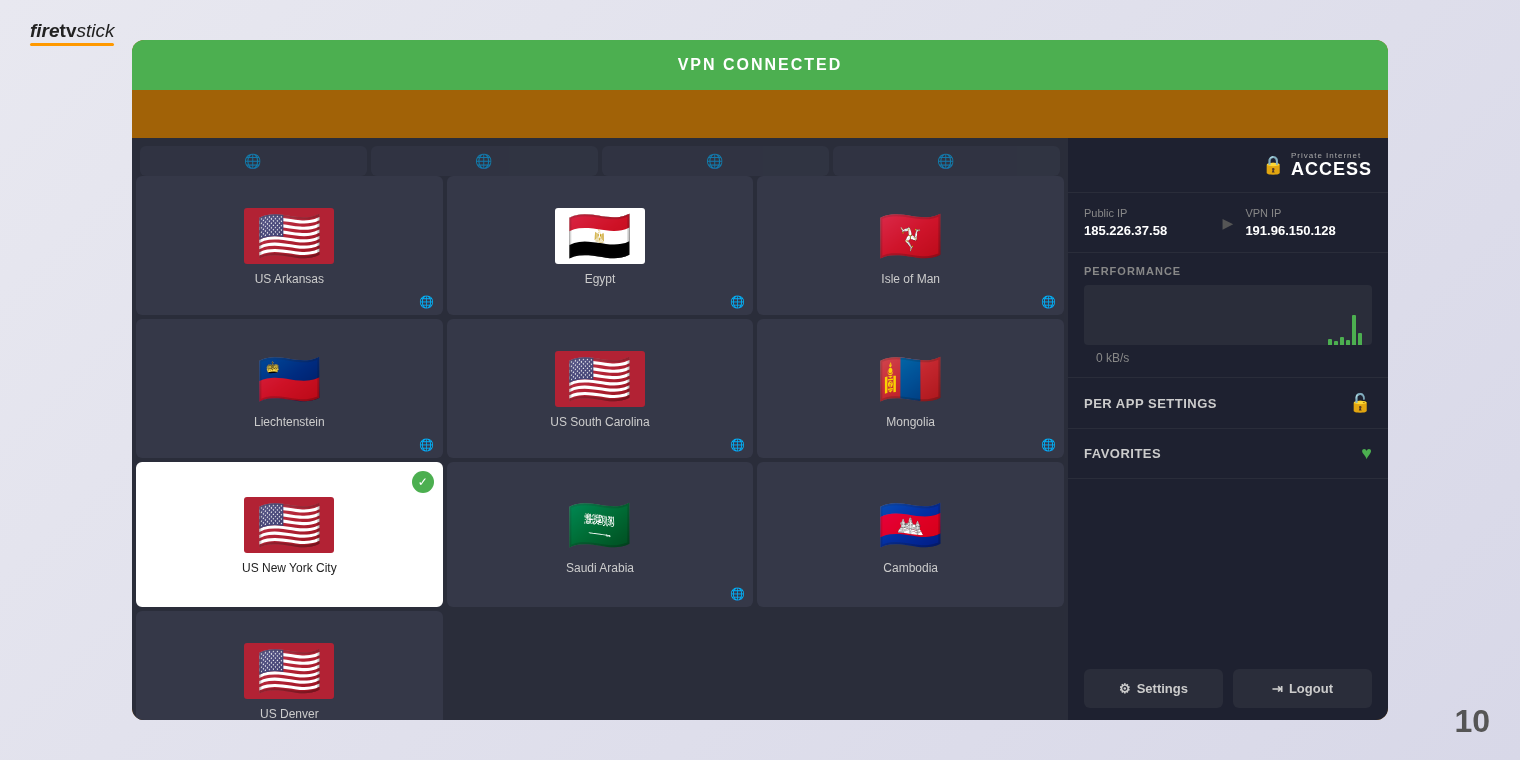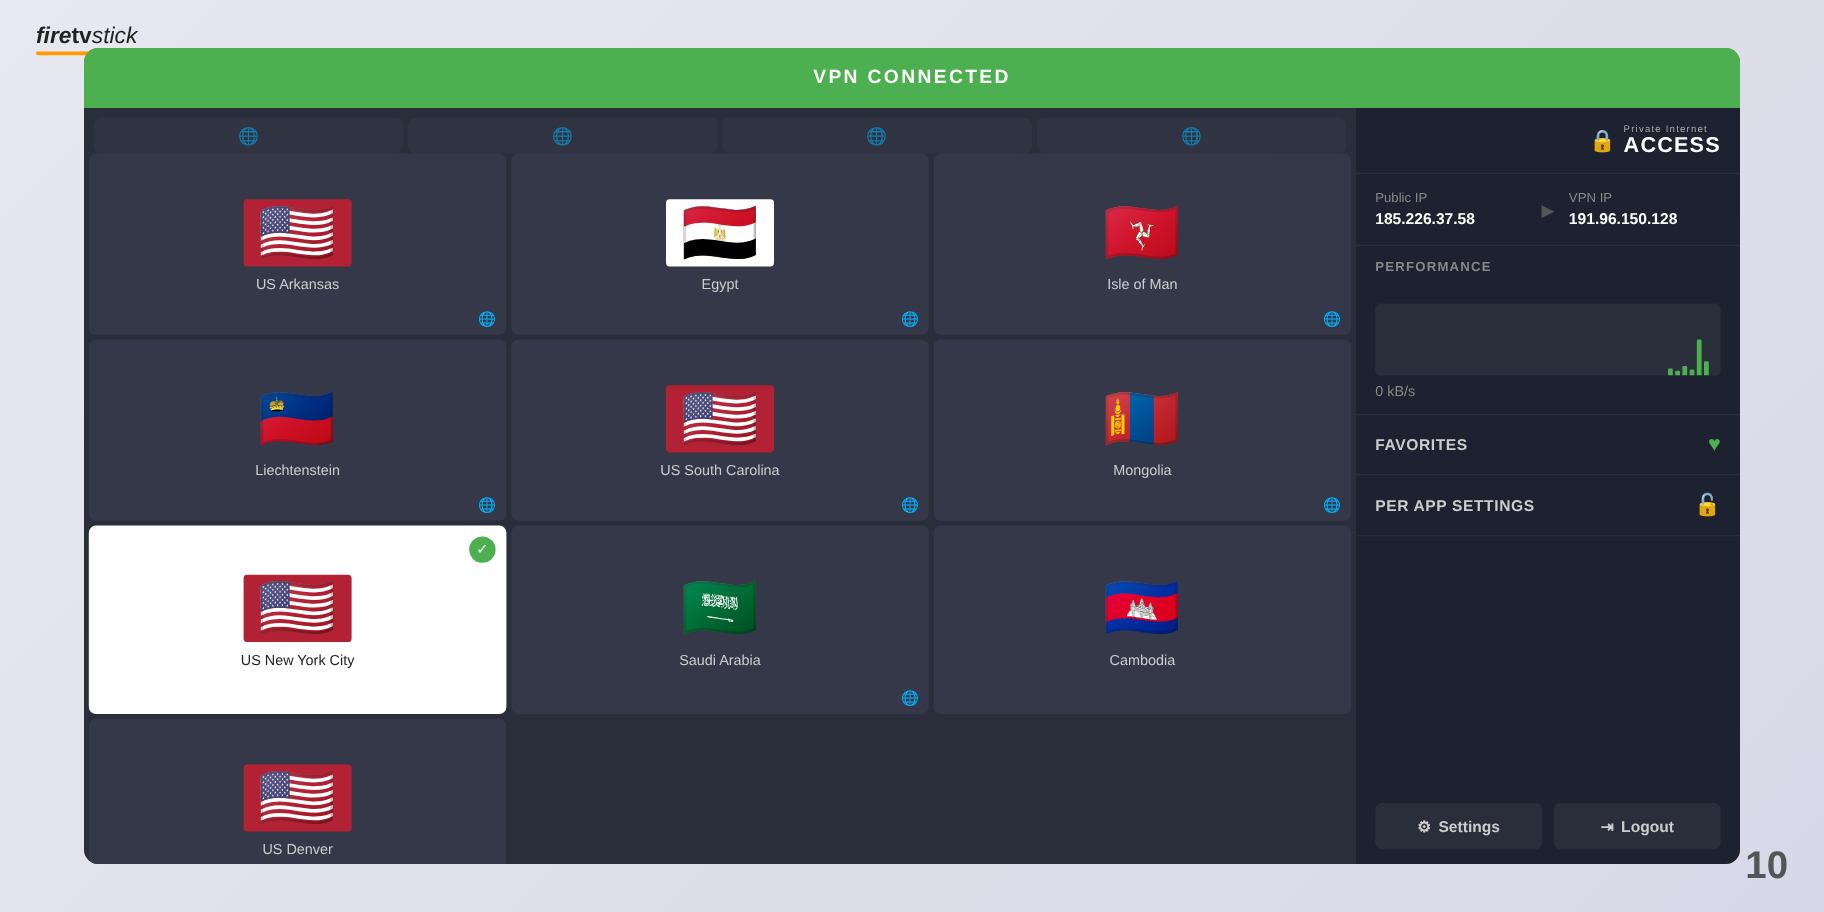--- a/index.html
+++ b/index.html
@@ -7,28 +7,29 @@
       width: 1520px;
       height: 760px;
       background: linear-gradient(135deg, #e8e8f0 0%, #d8d8e8 100%);
       display: flex;
       align-items: center;
       justify-content: center;
       font-family: 'Arial', sans-serif;
       overflow: hidden;
     }
     .screen {
-      width: 1380px;
+      width: 1256px;
       height: 680px;
       background: #a16207;
       border-radius: 12px;
       display: flex;
       flex-direction: column;
       overflow: hidden;
       position: relative;
+      gap: 48px;
     }
     
     .top-bar {
       height: 50px;
       background: #4caf50;
       display: flex;
       align-items: center;
       justify-content: center;
       color: white;
       font-size: 16px;
@@ -172,21 +173,21 @@
       font-size: 14px;
     }
     .perf-section {
       padding: 12px 16px;
       border-bottom: 1px solid #2a2d3a;
     }
     .section-title {
       font-size: 11px;
       color: #888;
       letter-spacing: 1px;
-      margin-bottom: 24px;
+      margin-bottom: 8px;
       font-weight: 700;
     }
     .perf-graph {
       background: #2a2d3a;
       height: 60px;
       border-radius: 4px;
       position: relative;
       overflow: hidden;
     }
     .perf-bars {
@@ -199,20 +200,21 @@
     }
     .perf-bar {
       width: 4px;
       background: #4caf50;
       border-radius: 1px 1px 0 0;
     }
     .perf-kb {
       font-size: 12px;
       color: #888;
       margin-top: 6px;
+      margin-left: 12px;
     }
     .toggle-section {
       padding: 14px 16px;
       border-bottom: 1px solid #2a2d3a;
       display: flex;
       align-items: center;
       justify-content: space-between;
     }
     .toggle-label {
       font-size: 13px;
@@ -521,27 +523,27 @@
             <div class="perf-bar" style="height:5px;"></div>
             <div class="perf-bar" style="height:30px;"></div>
             <div class="perf-bar" style="height:12px;"></div>
           </div>
         </div>
         <div class="perf-kb">0 kB/s</div>
       </div>
 
 
       <div class="settings-section">
+        <span class="toggle-label">PER APP SETTINGS</span>
+        <span class="green-lock">🔓</span>
+      </div>
+
+      <div class="settings-section">
         <span class="toggle-label">FAVORITES</span>
         <span class="green-heart">♥</span>
-      </div>
-
-      <div class="settings-section">
-        <span class="toggle-label">PER APP SETTINGS</span>
-        <span class="green-lock">🔓</span>
       </div>
 
       <div class="bottom-buttons">
         <button class="btn-settings">
           <span>⚙</span>
           <span>Settings</span>
         </button>
         <button class="btn-logout">
           <span>⇥</span>
           <span>Logout</span>

